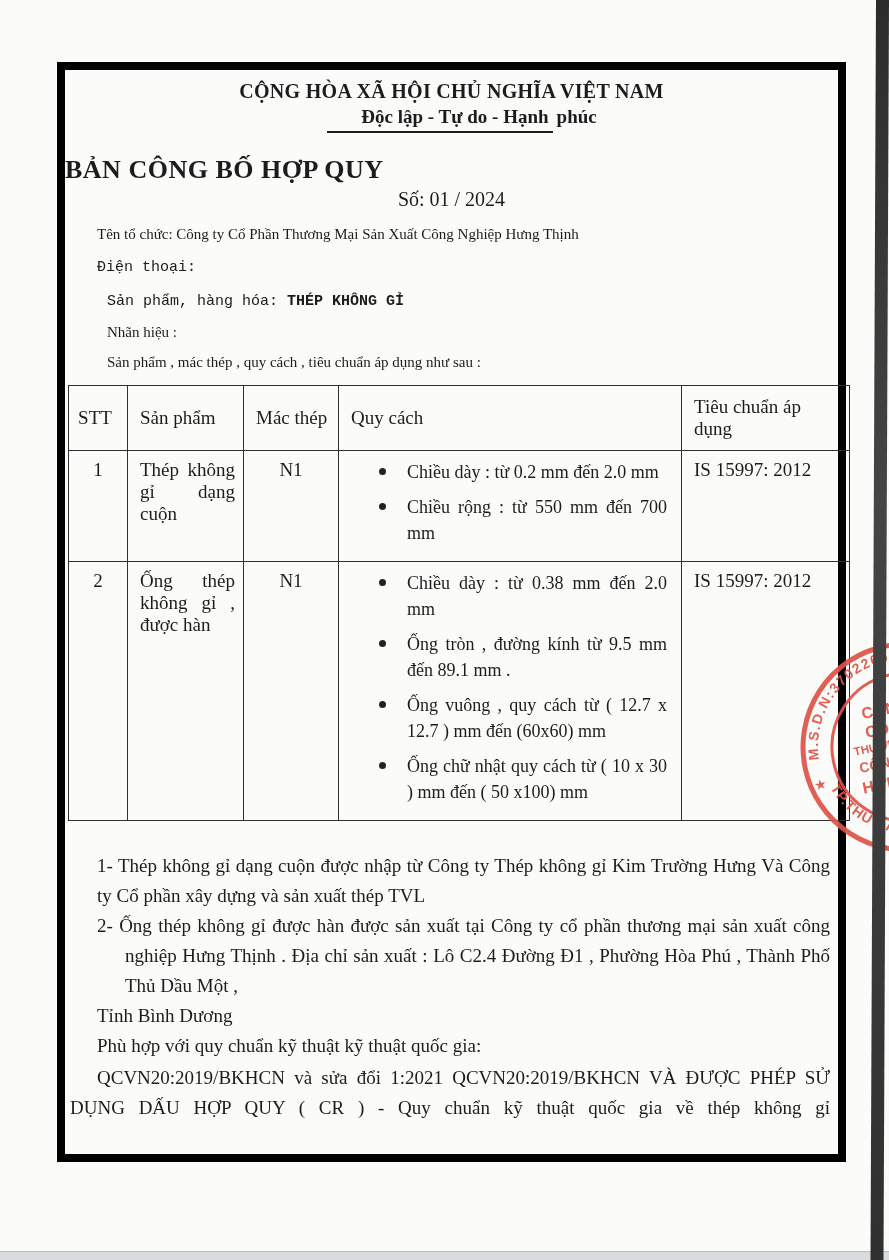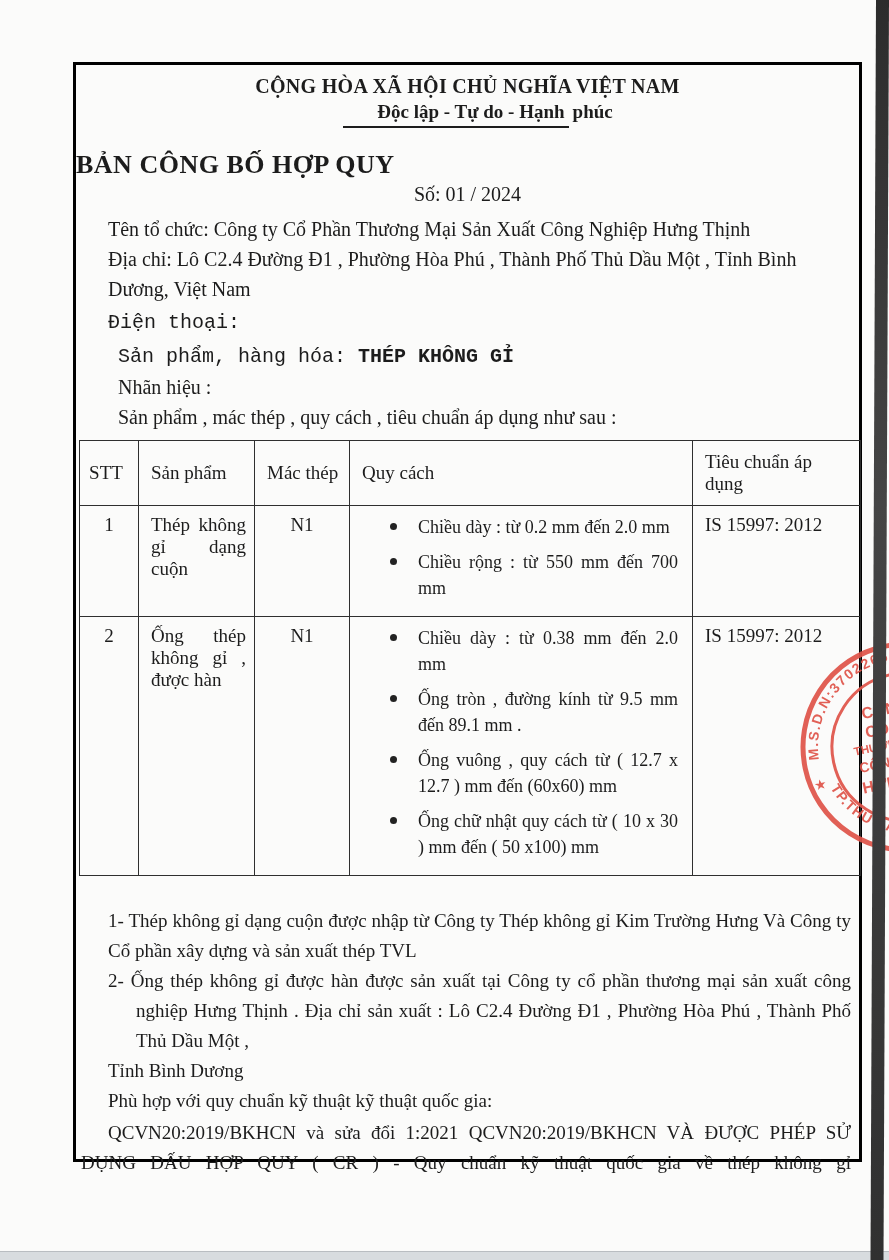--- a/index.html
+++ b/index.html
@@ -20,35 +20,35 @@
     transform:rotate(0.25deg); transform-origin:top right;
     z-index:30;
   }
   .edge-bottom {
     position:absolute; left:0; bottom:0; width:889px; height:9px;
     background:#d8dcdf; border-top:1px solid #b9bdc1; z-index:25;
   }
 
   
   .frame {
-    position:absolute; left:73px; top:62px; width:789px; height:1100px;
-    border:3px solid #000000; background:transparent;
+    position:absolute; left:57px; top:62px; width:789px; height:1100px;
+    border:8px solid #000000; background:transparent;
   }
 
   .nat-title { text-align:center; margin-top:10px; font-weight:bold; font-size:20px; letter-spacing:.3px; }
   .motto-wrap { text-align:center; margin-top:3px;padding-left:21px; }
   .motto {
     display:inline-block; font-weight:bold; font-size:19px;
     border-bottom:2px solid #1d1d1d; padding:0 4px 3px 34px;
   }
   .motto-tail { font-weight:bold; font-size:19px; }
   .doc-title { text-align:left; margin-top:22px; font-weight:bold; font-size:26px; letter-spacing:.5px; }
   .doc-number { text-align:center; margin-top:3px; font-size:20px; }
 
-  .p { font-size:20px; line-height:30px; margin:0 12px 0 32px; }
+  .p { font-size:15px; line-height:30px; margin:0 12px 0 32px; }
   .p.first { margin-top:8px; }
   .p.gap { margin-top:4px;font-family:Liberation Mono, monospace; }
   .p.indent { margin-left:42px; }
   .bold { font-weight:bold; }
 
   table {
     margin:8px 0 0 3px; width:781px;
     border-collapse:collapse; table-layout:fixed;
   }
   th, td { border:1.5px solid #2f2f2f; vertical-align:top; }
@@ -87,21 +87,20 @@
     <div class="nat-title">CỘNG HÒA XÃ HỘI CHỦ NGHĨA VIỆT NAM</div>
     <div class="motto-wrap">
       <span class="motto">Độc lập - Tự do - Hạnh</span>
       <span class="motto-tail">phúc</span>
     </div>
 
     <div class="doc-title">BẢN CÔNG BỐ HỢP QUY</div>
     <div class="doc-number">Số: 01 / 2024</div>
 
     <p class="p first">Tên tổ chức: Công ty Cổ Phần Thương Mại Sản Xuất Công Nghiệp Hưng Thịnh</p>
-    <p class="p">Địa chỉ: Lô C2.4 Đường Đ1 , Phường Hòa Phú , Thành Phố Thủ Dầu Một , Tỉnh Bình Dương, Việt Nam</p>
     <p class="p gap">Điện thoại:</p>
 
     <p class="p gap indent"><span>Sản phẩm, hàng hóa:</span> <span class="bold">THÉP KHÔNG GỈ</span></p>
     <p class="p indent">Nhãn hiệu :</p>
     <p class="p indent">Sản phẩm , mác thép , quy cách , tiêu chuẩn áp dụng như sau :</p>
 
     <table>
       <colgroup>
         <col style="width:59px">
           <col style="width:116px">

